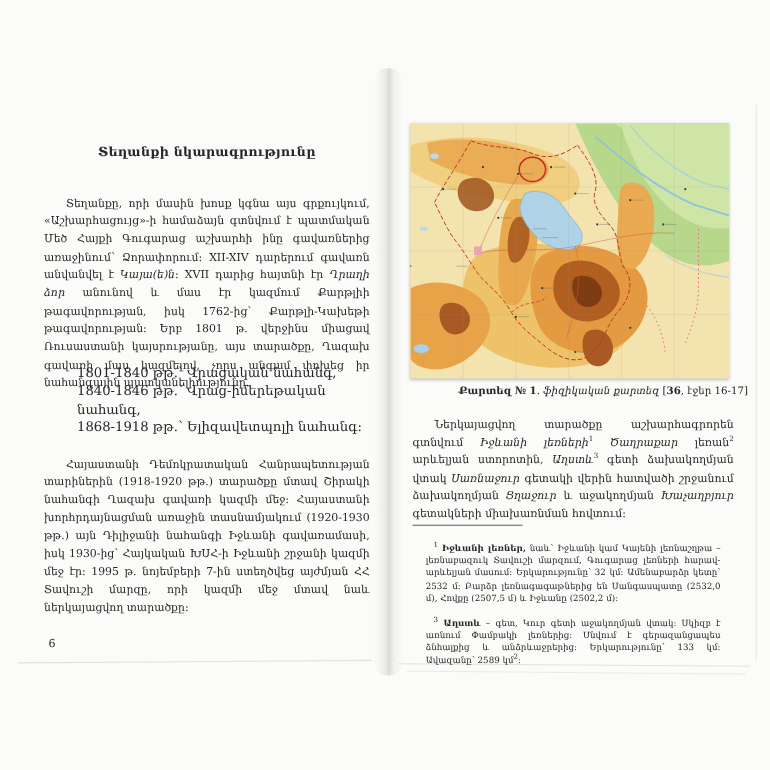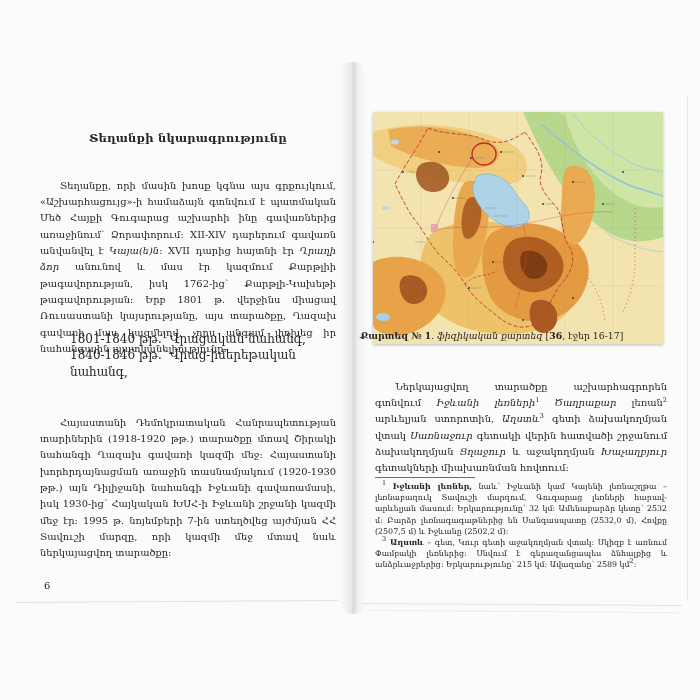--- a/index.html
+++ b/index.html
@@ -39,45 +39,46 @@
   b.run{font-weight:bold;font-style:normal;}
   .bi{font-weight:bold;font-style:italic;}
   .sup{vertical-align:super;font-size:6.5px;line-height:0;}
 
   .map-wrap{
     position:absolute;left:23px;top:112px;width:290px;height:232px;
     box-shadow:0 1px 3px rgba(0,0,0,.25);
     background:#f3e3ae;overflow:hidden;
   }
   .caption{
-    position:absolute;left:10px;top:330px;width:320px;text-align:left;
+    position:absolute;left:10px;top:350px;width:320px;text-align:right;
     font-size:9.3px;
   }
   .para-right{position:absolute;left:25px;top:369px;width:292px;text-indent:20px;}
   .fn-rule{position:absolute;left:25px;top:477px;width:100px;height:1px;background:#6a6a6a;}
   .footnotes{position:absolute;left:25px;top:481px;width:292px;font-size:7.9px;line-height:11.2px;text-align:justify;}
-  .footnotes p{margin:0;text-indent:7px;}
+  .footnotes p{margin:12px;text-indent:7px;}
 </style>
 </head>
 <body>
 
 <div class="gutter"></div>
 <div class="edge edge-bottom-left"></div>
 <div class="edge edge-bottom-right1"></div>
 <div class="edge edge-bottom-right2"></div>
 <div class="edge edge-right"></div>
 
 <div class="page page-left">
   <div class="heading">Տեղանքի նկարագրությունը</div>
 
   <p class="para body-text p1"><span>Տեղանքը, որի մասին խոսք կգնա այս գրքույկում, «Աշխարհացույց»-ի համաձայն գտնվում է պատմական Մեծ Հայքի Գուգարաց աշխարհի ինը գավառներից առաջինում՝ Ձորափորում: XII-XIV դարերում գավառն անվանվել է </span><i class="run">Կայա(ե)ն</i><span>: XVII դարից հայտնի էր </span><i class="run">Ղրաղի ձոր</i><span> անունով և մաս էր կազմում Քարթլիի թագավորության, իսկ 1762-ից՝ Քարթլի-Կախեթի թագավորության: Երբ 1801 թ. վերջինս միացավ Ռուսաստանի կայսրությանը, այս տարածքը, Ղազախ գավառի մաս կազմելով, չորս անգամ փոխեց իր նահանգային պատկանելիությունը.</span></p>
 
   <div class="hist-list">
     <div>1801-1840 թթ.՝ Վրացական նահանգ,</div>
     <div>1840-1846 թթ.՝ Վրաց-իմերեթական նահանգ,</div>
+    <div>1868-1918 թթ.՝ Ելիզավետպոլի նահանգ:</div>
   </div>
 
   <p class="para body-text p2">Հայաստանի Դեմոկրատական Հանրապետության տարիներին (1918-1920 թթ.) տարածքը մտավ Շիրակի նահանգի Ղազախ գավառի կազմի մեջ: Հայաստանի խորհրդայնացման առաջին տասնամյակում (1920-1930 թթ.) այն Դիլիջանի նահանգի Իջևանի գավառամասի, իսկ 1930-ից՝ Հայկական ԽՍՀ-ի Իջևանի շրջանի կազմի մեջ էր: 1995 թ. նոյեմբերի 7-ին ստեղծվեց այժմյան ՀՀ Տավուշի մարզը, որի կազմի մեջ մտավ նաև ներկայացվող տարածքը:</p>
 
   <div class="pn pn-left">6</div>
 </div>
 
 <div class="page page-right">
 
   <div class="map-wrap">
@@ -184,16 +185,16 @@
   </div>
 
   <div class="caption"><b class="run">Քարտեզ № 1</b><span>. </span><i class="run">ֆիզիկական քարտեզ</i><span> [</span><b class="run">36</b><span>, էջեր 16-17]</span></div>
 
   <p class="para-right body-text"><span>Ներկայացվող տարածքը աշխարհագրորեն գտնվում </span><i class="run">Իջևանի լեռների</i><span class="sup">1</span><span> </span><i class="run">Ծաղրաքար</i><span> լեռան</span><span class="sup">2</span><span> արևելյան ստորոտին, </span><i class="run">Աղստև</i><span class="sup">3</span><span> գետի ձախակողմյան վտակ </span><i class="run">Սառնաջուր</i><span> գետակի վերին հատվածի շրջանում ձախակողմյան </span><i class="run">Ցղաջուր</i><span> և աջակողմյան </span><i class="run">Խաչաղբյուր</i><span> գետակների միախառնման հովտում:</span></p>
 
   <div class="fn-rule"></div>
 
   <div class="footnotes">
     <p><span class="sup">1</span><b class="run"> Իջևանի լեռներ,</b><span> նաև՝ Իջևանի կամ Կայենի լեռնաշղթա – լեռնաբազուկ Տավուշի մարզում, Գուգարաց լեռների հարավ-արևելյան մասում: Երկարությունը՝ 32 կմ: Ամենաբարձր կետը՝ 2532 մ: Բարձր լեռնագագաթներից են Սանգասպատը (2532,0 մ), Հովքը (2507,5 մ) և Իջևանը (2502,2 մ):</span></p>
-    <p><span class="sup">3</span><b class="run"> Աղստև</b><span> – գետ, Կուր գետի աջակողմյան վտակ: Սկիզբ է առնում Փամբակի լեռներից: Սնվում է գերազանցապես ձնհալքից և անձրևաջրերից: Երկարությունը՝ 215 կմ: Ավազանը՝ 2589 կմ</span><span class="sup">2</span><span>:</span></p>
+    <p><span class="sup">3</span><b class="run"> Աղստև</b><span> – գետ, Կուր գետի աջակողմյան վտակ: Սկիզբ է առնում Փամբակի լեռներից: Սնվում է գերազանցապես ձնհալքից և անձրևաջրերից: Երկարությունը՝ 133 կմ: Ավազանը՝ 2589 կմ</span><span class="sup">2</span><span>:</span></p>
   </div>
 
 </div>
 
 </body></html>

